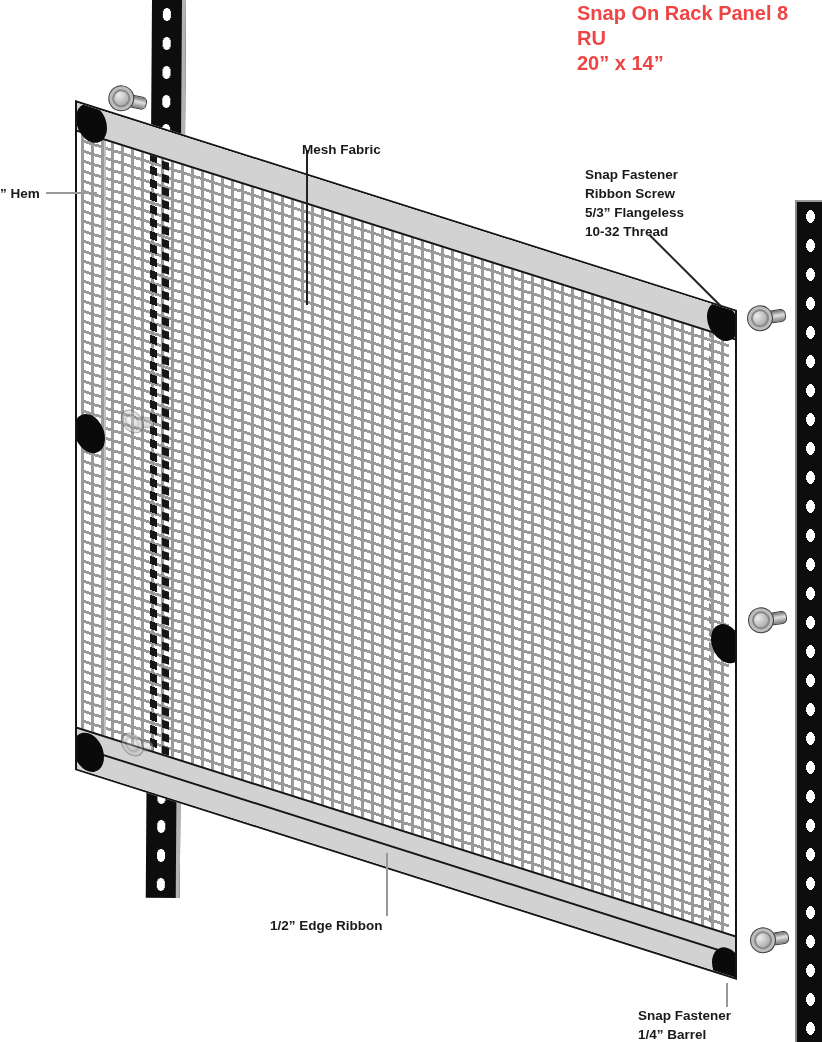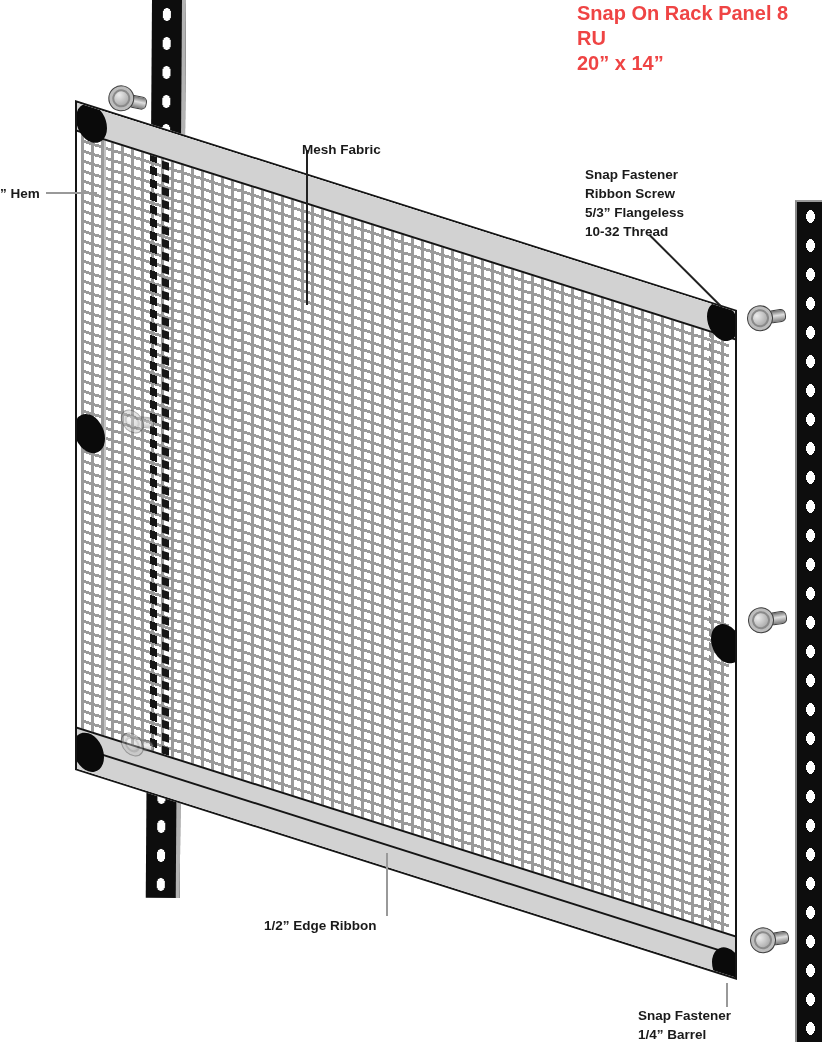--- a/index.html
+++ b/index.html
@@ -81,21 +81,21 @@
   .screw.b-bl { left:44px; top:611px; transform:rotate(-14deg); width:38px; }
   .screw.behind .head { width:23px; height:23px; }
   .screw.behind .shank { left:20px; top:6px; width:14px; height:11px; }
 
   
   .lbl { position:absolute; color:#1a1a1a; font-weight:bold; font-size:13.5px; line-height:19px; white-space:nowrap; z-index:5; }
   .title { position:absolute; left:577px; top:1px; color:#ef4444; font-weight:bold; font-size:20px; line-height:25px; z-index:5; }
   .lbl-hem        { left:0px;   top:184px; }
   .lbl-mesh       { left:302px; top:140px; }
   .lbl-sf-screw   { left:585px; top:165px; }
-  .lbl-ribbon     { left:264px; top:916px; }
+  .lbl-ribbon     { left:270px; top:916px; }
   .lbl-sf-barrel  { left:638px; top:1006px; }
   .leader { position:absolute; background:#999999; z-index:4; }
   .leader-hem    { left:46px;  top:192px; width:51px;  height:2px; }
   .leader-mesh   { left:306px; top:150px; width:1.5px; height:155px; background:#222222; }
   .leader-ribbon { left:386px; top:853px; width:2px;   height:63px; }
   .leader-barrel { left:726px; top:983px; width:2px;   height:24px; }
   .leader-diag   { left:650px; top:234px; width:102px; height:1.5px; background:#222222;
                    transform:rotate(45deg); transform-origin:0 0; }
 </style>
 </head>

